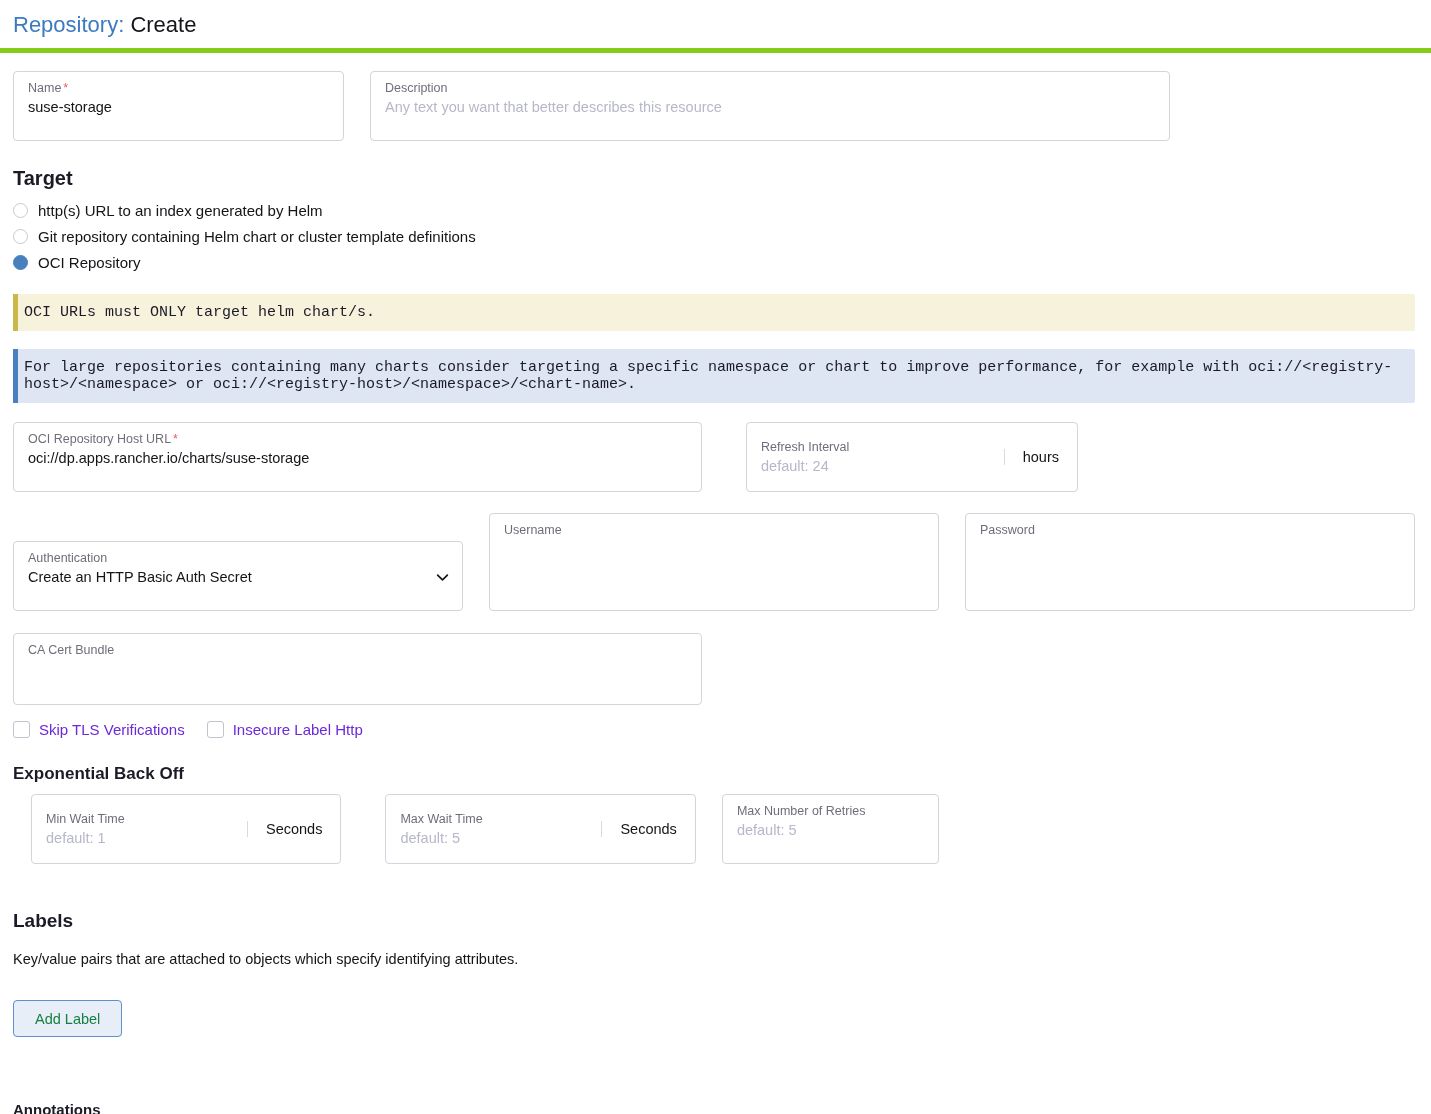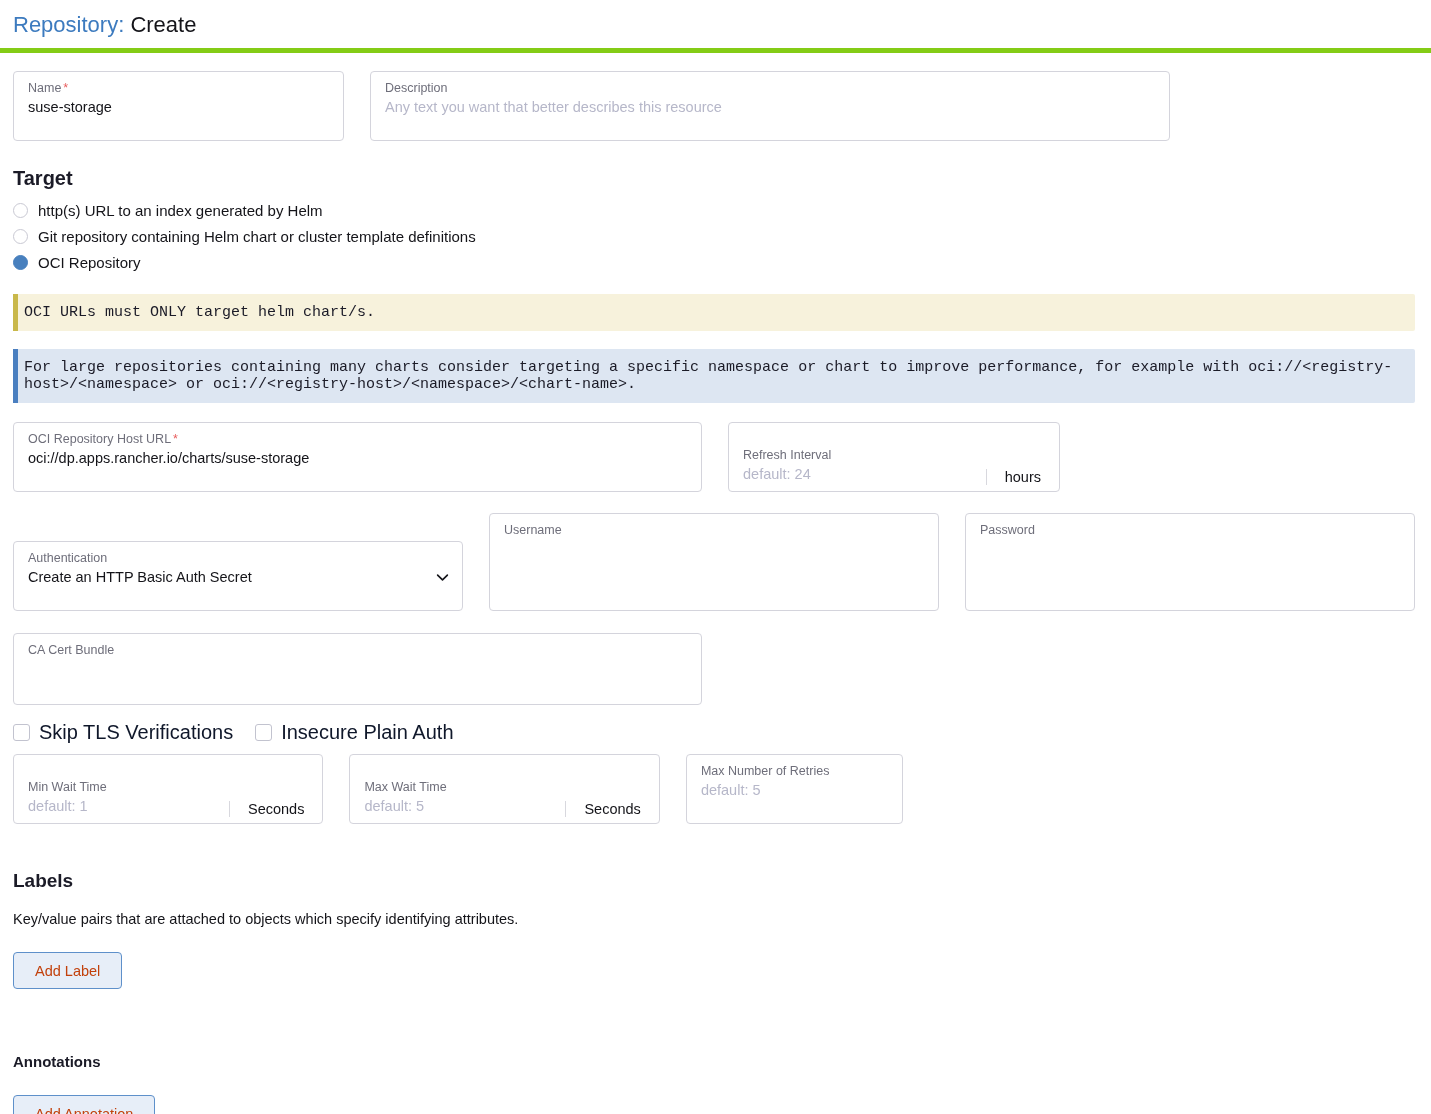--- a/index.html
+++ b/index.html
@@ -13,21 +13,21 @@
   .title-type { color:#3d7bbf; }
   .title-action { color:#141419; }
 
   
   .field { background:#fff; border:1px solid #d4d4dc; border-radius:4px; padding:9px 14px 24px; min-height:57px; position:relative; }
   .field .flabel { display:block; font-size:12.5px; color:#6e6e7a; margin-bottom:3px; white-space:nowrap; }
   .field input, .field textarea { border:none; outline:none; width:100%; font-family:inherit; font-size:14.5px; color:#141419; background:transparent; padding:0; resize:none; }
   .field input::placeholder, .field textarea::placeholder { color:#b6b7c9; opacity:1; }
   .req { color:#e85c5c; margin-left:2px; }
 
-  .suffix-field { display:flex; align-items:flex-end; padding:0; }
+  .suffix-field { display:flex; align-items:center; padding:0;margin-left:18px; }
   .suffix-field .main { flex:1; padding:9px 14px 8px; min-width:0; }
   .suffix-field .suffix { display:flex; align-items:center; padding:0 18px; font-size:14.5px; color:#141419; border-left:1px solid #d8d8de; margin:6px 0; white-space:nowrap; }
 
   
   .row { display:flex; gap:26px; }
   .row-basics { margin-top:18px; }
   .w-name { width:331px; }
   .w-desc { width:800px; }
   .row-oci { margin-top:19px; }
   .w-hosturl { width:689px; }
@@ -56,27 +56,27 @@
 
   
   .select-field { cursor:pointer;margin-top:28px; }
   .select-value { font-size:14.5px; color:#141419; }
   .chevron { position:absolute; right:13px; top:50%; margin-top:-6px; }
 
   
   .check-row { display:flex; align-items:center; gap:22px; margin-top:16px; }
   .check-item { display:flex; align-items:center; gap:9px; cursor:pointer; }
   .checkbox { width:17px; height:17px; border:1px solid #c2c3cf; border-radius:3px; background:#fff; flex:0 0 auto; }
-  .check-label { font-size:20px; color:#0f172a; }
+  .check-label { font-size:15px; color:#6d28d9; }
 
   .section-desc { font-size:14.5px; color:#141419; margin-top:19px; }
 
   
   .btn { display:inline-flex; align-items:center; justify-content:center; font-family:inherit; font-size:14.5px; border-radius:4px; cursor:pointer; }
-  .btn-tinted { margin-top:25px; height:37px; padding:0 21px; background:#e7eef8; border:1px solid #5e90ca; color:#c2410c; }
+  .btn-tinted { margin-top:33px; height:37px; padding:0 21px; background:#e7eef8; border:1px solid #5e90ca; color:#15803d; }
   .btn-outline { height:36px; padding:0 23px; background:#ffffff; border:1px solid #5e90ca; color:#3d7bbf; }
   .btn-primary { height:36px; padding:0 22px; background:#4880be; border:1px solid #4880be; color:#ffffff; }
 
   
   .footer { margin-top:24px; padding:0 16px 6px 13px; display:flex; justify-content:flex-end; gap:14px; align-items:center; height:54px;
             background:radial-gradient(ellipse at 100% 140%, #ebebeb 0%, rgba(235,235,235,0) 55%); }
 </style>
 </head>
 <body>
 
@@ -162,25 +162,26 @@
     </div>
 
     
     <div class="check-row">
       <div class="check-item">
         <span class="checkbox"></span>
         <span class="check-label">Skip TLS Verifications</span>
       </div>
       <div class="check-item">
         <span class="checkbox"></span>
-        <span class="check-label">Insecure Plain Auth</span>
-      </div>
-    </div>
-
-    
+        <span class="check-label">Insecure Label Http</span>
+      </div>
+    </div>
+
+    
+    <h3 class="h-backoff">Exponential Back Off</h3>
     <div class="row row-backoff">
       <div class="field suffix-field">
         <div class="main">
           <span class="flabel">Min Wait Time</span>
           <input type="text" placeholder="default: 1" style="">
         </div>
         <div class="suffix">Seconds</div>
       </div>
       <div class="field suffix-field">
         <div class="main">

